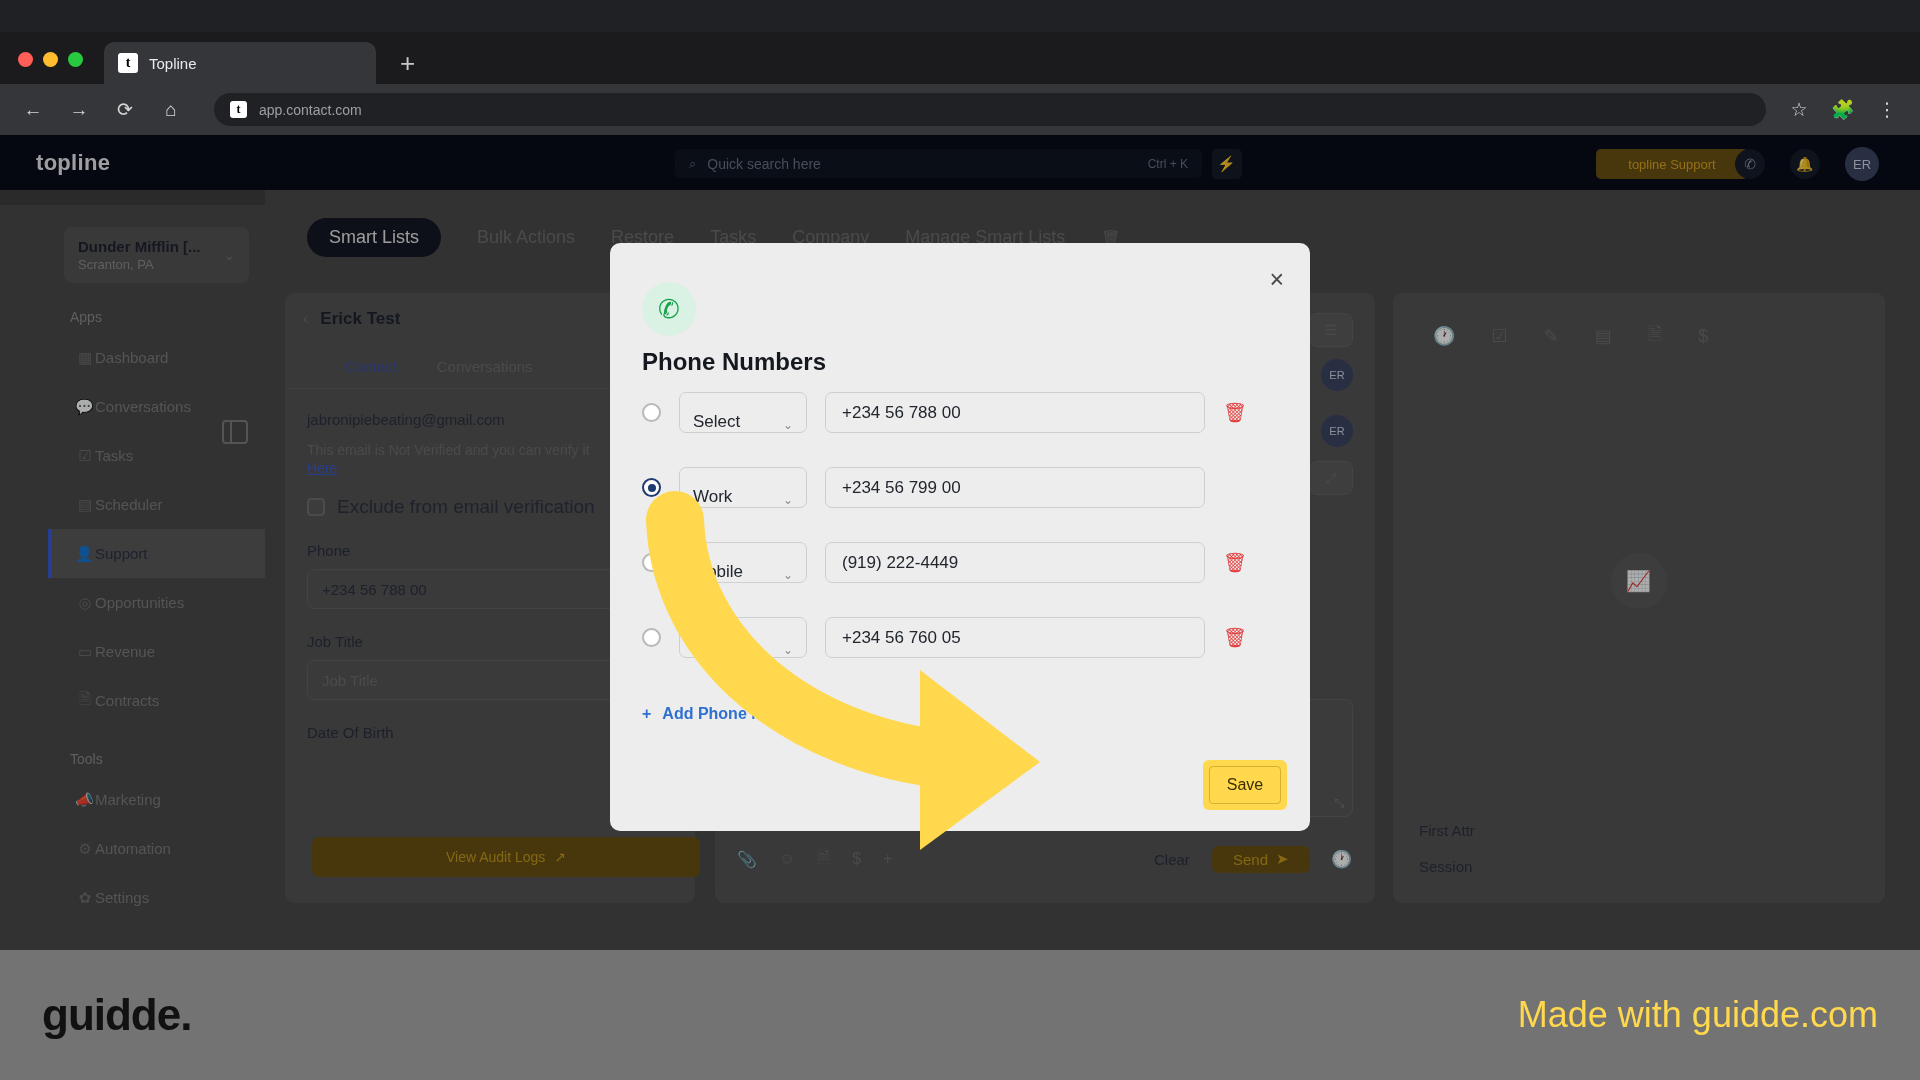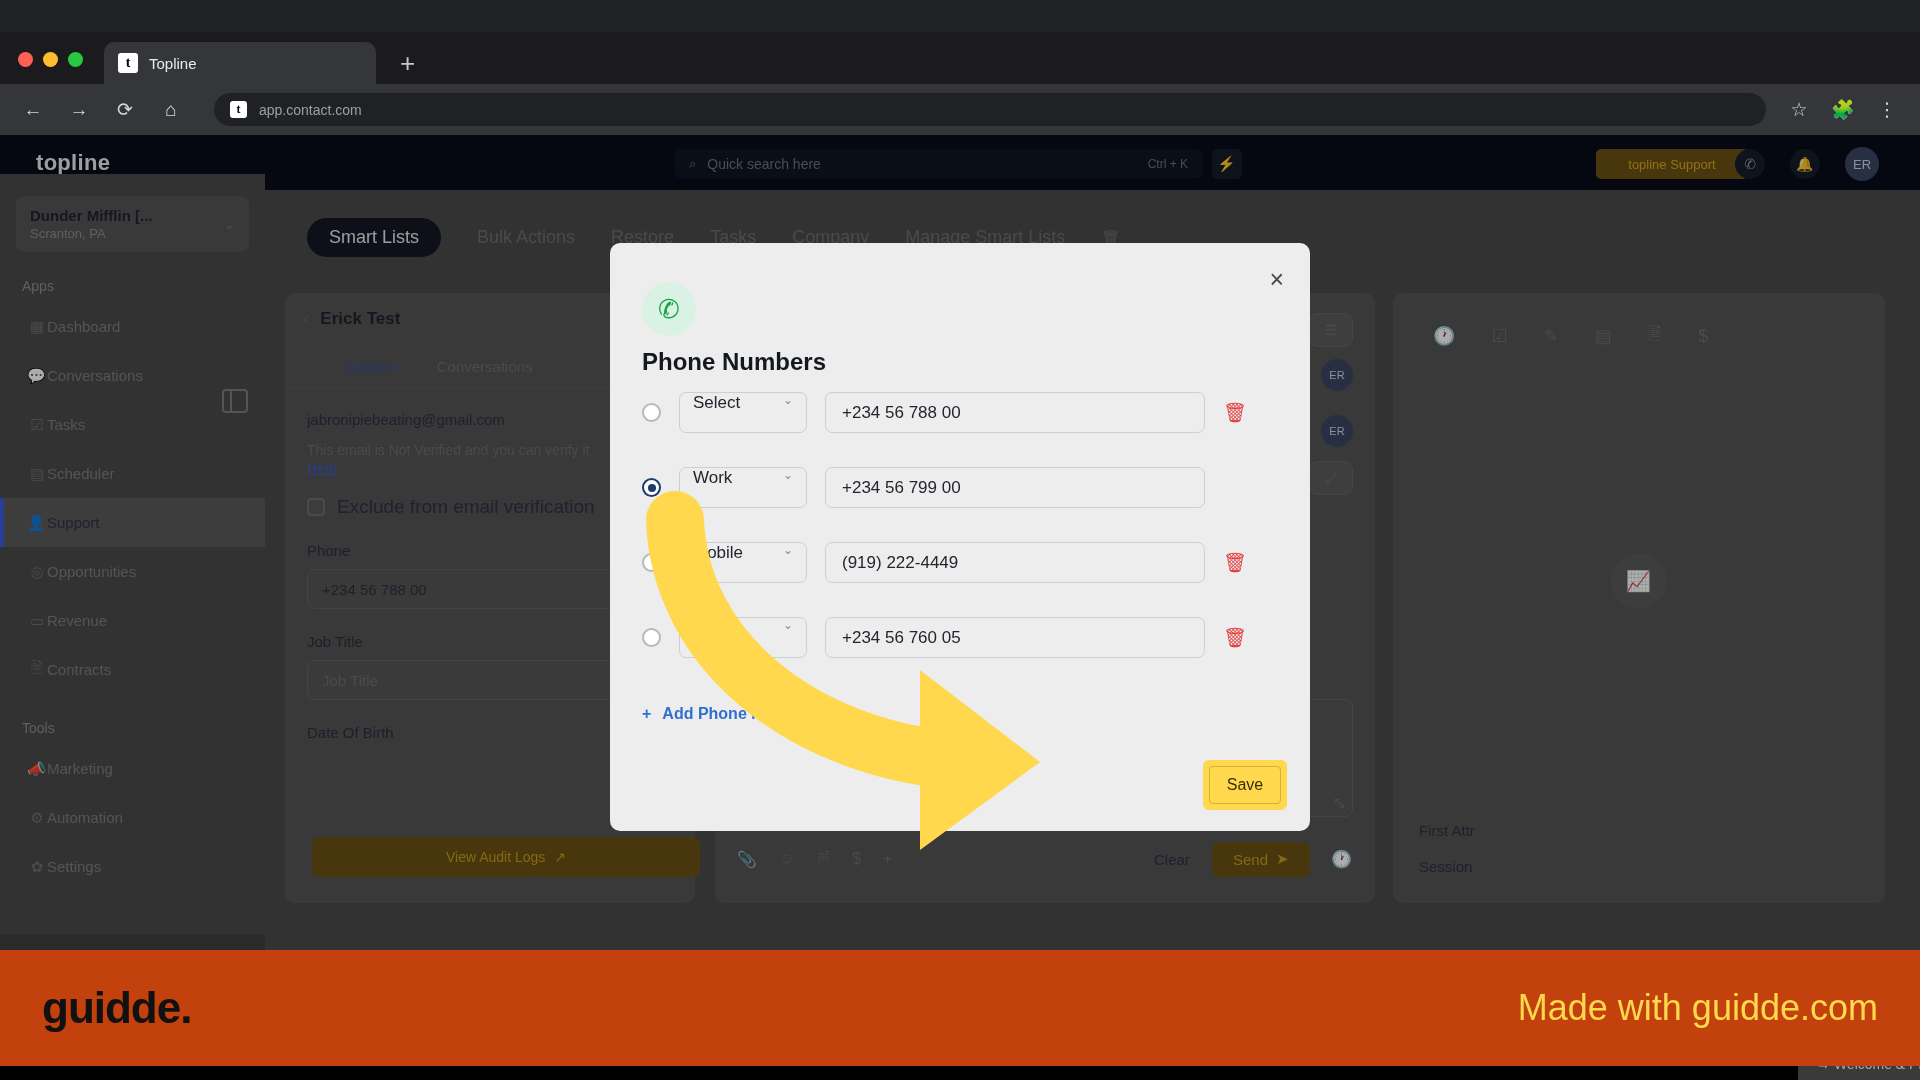--- a/index.html
+++ b/index.html
@@ -52,21 +52,21 @@
                 background:#6a5213; border-radius:5px; color:#d9a520; font-size:13px;
                 display:flex; align-items:center; justify-content:center; }
   .hdr-ico { position:absolute; top:14px; width:30px; height:30px; border-radius:50%;
              background:#161c2a; display:flex; align-items:center; justify-content:center;
              color:#8b93a5; font-size:14px; }
   .avatar { position:absolute; left:1845px; top:12px; width:34px; height:34px; border-radius:50%;
             background:#3d4663; color:#cfd4e3; font-size:13px; display:flex;
             align-items:center; justify-content:center; }
 
   
-  .sidebar { position:absolute; left:0; top:39px; width:265px; height:760px; background:#4a4a4a; }
+  .sidebar { position:absolute; left:0; top:70px; width:265px; height:760px; background:#4a4a4a;padding-left:48px; }
   .orgbox { margin:22px 16px 0 16px; height:56px; background:#555; border-radius:8px;
             display:flex; align-items:center; padding:0 14px; }
   .orgname { color:#1f2330; font-size:15px; font-weight:bold; line-height:18px; }
   .orgsub { color:#8d8d8d; font-size:13px; line-height:17px; }
   .orgchev { margin-left:auto; color:#777; font-size:13px; }
   .panelico { position:absolute; left:222px; top:215px; width:26px; height:24px;
               border:2px solid #7d7d7d; border-radius:4px; }
   .panelico:after{content:"";position:absolute;left:6px;top:0;width:2px;height:20px;background:#7d7d7d;}
   .secthead { color:#8c8c8c; font-size:14px; margin:26px 0 8px 22px; }
   .navitem { height:49px; display:flex; align-items:center; padding-left:27px; 
@@ -120,21 +120,21 @@
   .actrow { display:flex; align-items:center; gap:16px; padding:12px 22px; }
   .actav { width:32px; height:32px; border-radius:50%; background:#3d4663; color:#cfd4e3;
            font-size:11px; display:flex; align-items:center; justify-content:center; }
   .acttime { margin-left:auto; color:#6e6e6e; font-size:13px; }
   .composer { position:absolute; left:22px; bottom:86px; width:616px; height:118px;
               background:#585858; border:1px solid #656565; border-radius:8px; }
   .resize { position:absolute; right:8px; bottom:6px; color:#7a7a7a; font-size:12px; }
   .toolbar { position:absolute; left:22px; bottom:22px; width:616px; height:44px;
              display:flex; align-items:center; gap:22px; color:#6e6e6e; font-size:16px; }
   .clearbtn { margin-left:auto; color:#2b3140; font-size:15px; }
-  .sendbtn { width:98px; height:35px; background:#6a5213; border-radius:7px; color:#c49a1e;
+  .sendbtn { width:98px; height:27px; background:#6a5213; border-radius:7px; color:#c49a1e;
              font-size:15px; display:flex; align-items:center; justify-content:center; gap:8px; }
   .clockico { color:#6e6e6e; font-size:17px; }
 
   .rightcard { position:absolute; left:1128px; top:103px; width:492px; height:610px;
                background:#545454; border-radius:9px; }
   .ricons { display:flex; align-items:center; gap:36px; padding:28px 0 0 40px;
             color:#6e6e6e; font-size:18px; }
   .emptyico { position:absolute; left:50%; top:260px; transform:translateX(-50%);
               width:56px; height:56px; border-radius:50%; background:#5b5b5b;
               display:flex; align-items:center; justify-content:center; color:#6e6e6e;
@@ -172,42 +172,42 @@
           background:#d9f2e3; display:flex; align-items:center; justify-content:center;
           color:#16a34a; font-size:26px; }
   .mtitle { position:absolute; left:642px; top:348px; color:#15191f; font-size:24px;
             font-weight:bold; }
   .prow { position:absolute; left:642px; display:flex; align-items:center; gap:18px; }
   .radio { width:19px; height:19px; border-radius:50%; border:2px solid #b9b9b9; background:#fff; }
   .radio.on { border:2px solid #1d3b6e; position:relative; }
   .radio.on:after { content:""; position:absolute; left:3.5px; top:3.5px; width:8px; height:8px;
                     border-radius:50%; background:#1d3b6e; }
   .psel { width:128px; height:41px; background:#ededed; border:1px solid #cfcfcf;
-          border-radius:7px; display:flex; align-items:flex-start; padding:0 13px;
+          border-radius:7px; display:flex; align-items:flex-end; padding:0 13px;
           color:#22262e; font-size:17px; }
   .psel .chev { margin-left:auto; color:#8c8c8c; font-size:12px; }
   .pnum { width:380px; height:41px; background:#ededed; border:1px solid #cfcfcf;
           border-radius:7px; display:flex; align-items:center; padding:0 16px;
           color:#22262e; font-size:17px; }
   .ptrash { color:#e23b3b; font-size:19px; }
   .addphone { position:absolute; left:642px; top:705px; color:#2f6fd0; font-size:16px;
               font-weight:bold; display:flex; align-items:center; gap:11px; }
   .savewrap { position:absolute; left:1203px; top:760px; width:84px; height:50px;
               background:#ffd84d; border-radius:6px; display:flex; align-items:center;
               justify-content:center; }
   .savebtn { width:72px; height:38px; background:#ffd84d; border:1px solid #d6b02e;
              border-radius:4px; color:#3a2e00; font-size:16px; display:flex;
              align-items:center; justify-content:center; }
 
   
   .arrow { position:absolute; left:600px; top:480px; width:580px; height:380px;
            pointer-events:none; }
 
   
-  .footer { position:absolute; left:0; top:950px; width:1920px; height:116px; background:#c2410c;
+  .footer { position:absolute; left:0; top:950px; width:1920px; height:130px; background:#737373;
             display:flex; align-items:center; justify-content:space-between; padding:0 42px; }
   .guidde { color:#111; font-size:44px; font-weight:bold; letter-spacing:-1px; }
   .madewith { color:#ffd84d; font-size:36px; }
 </style>
 </head>
 <body>
 
 <div class="screen">
 
   <div class="chrome">

